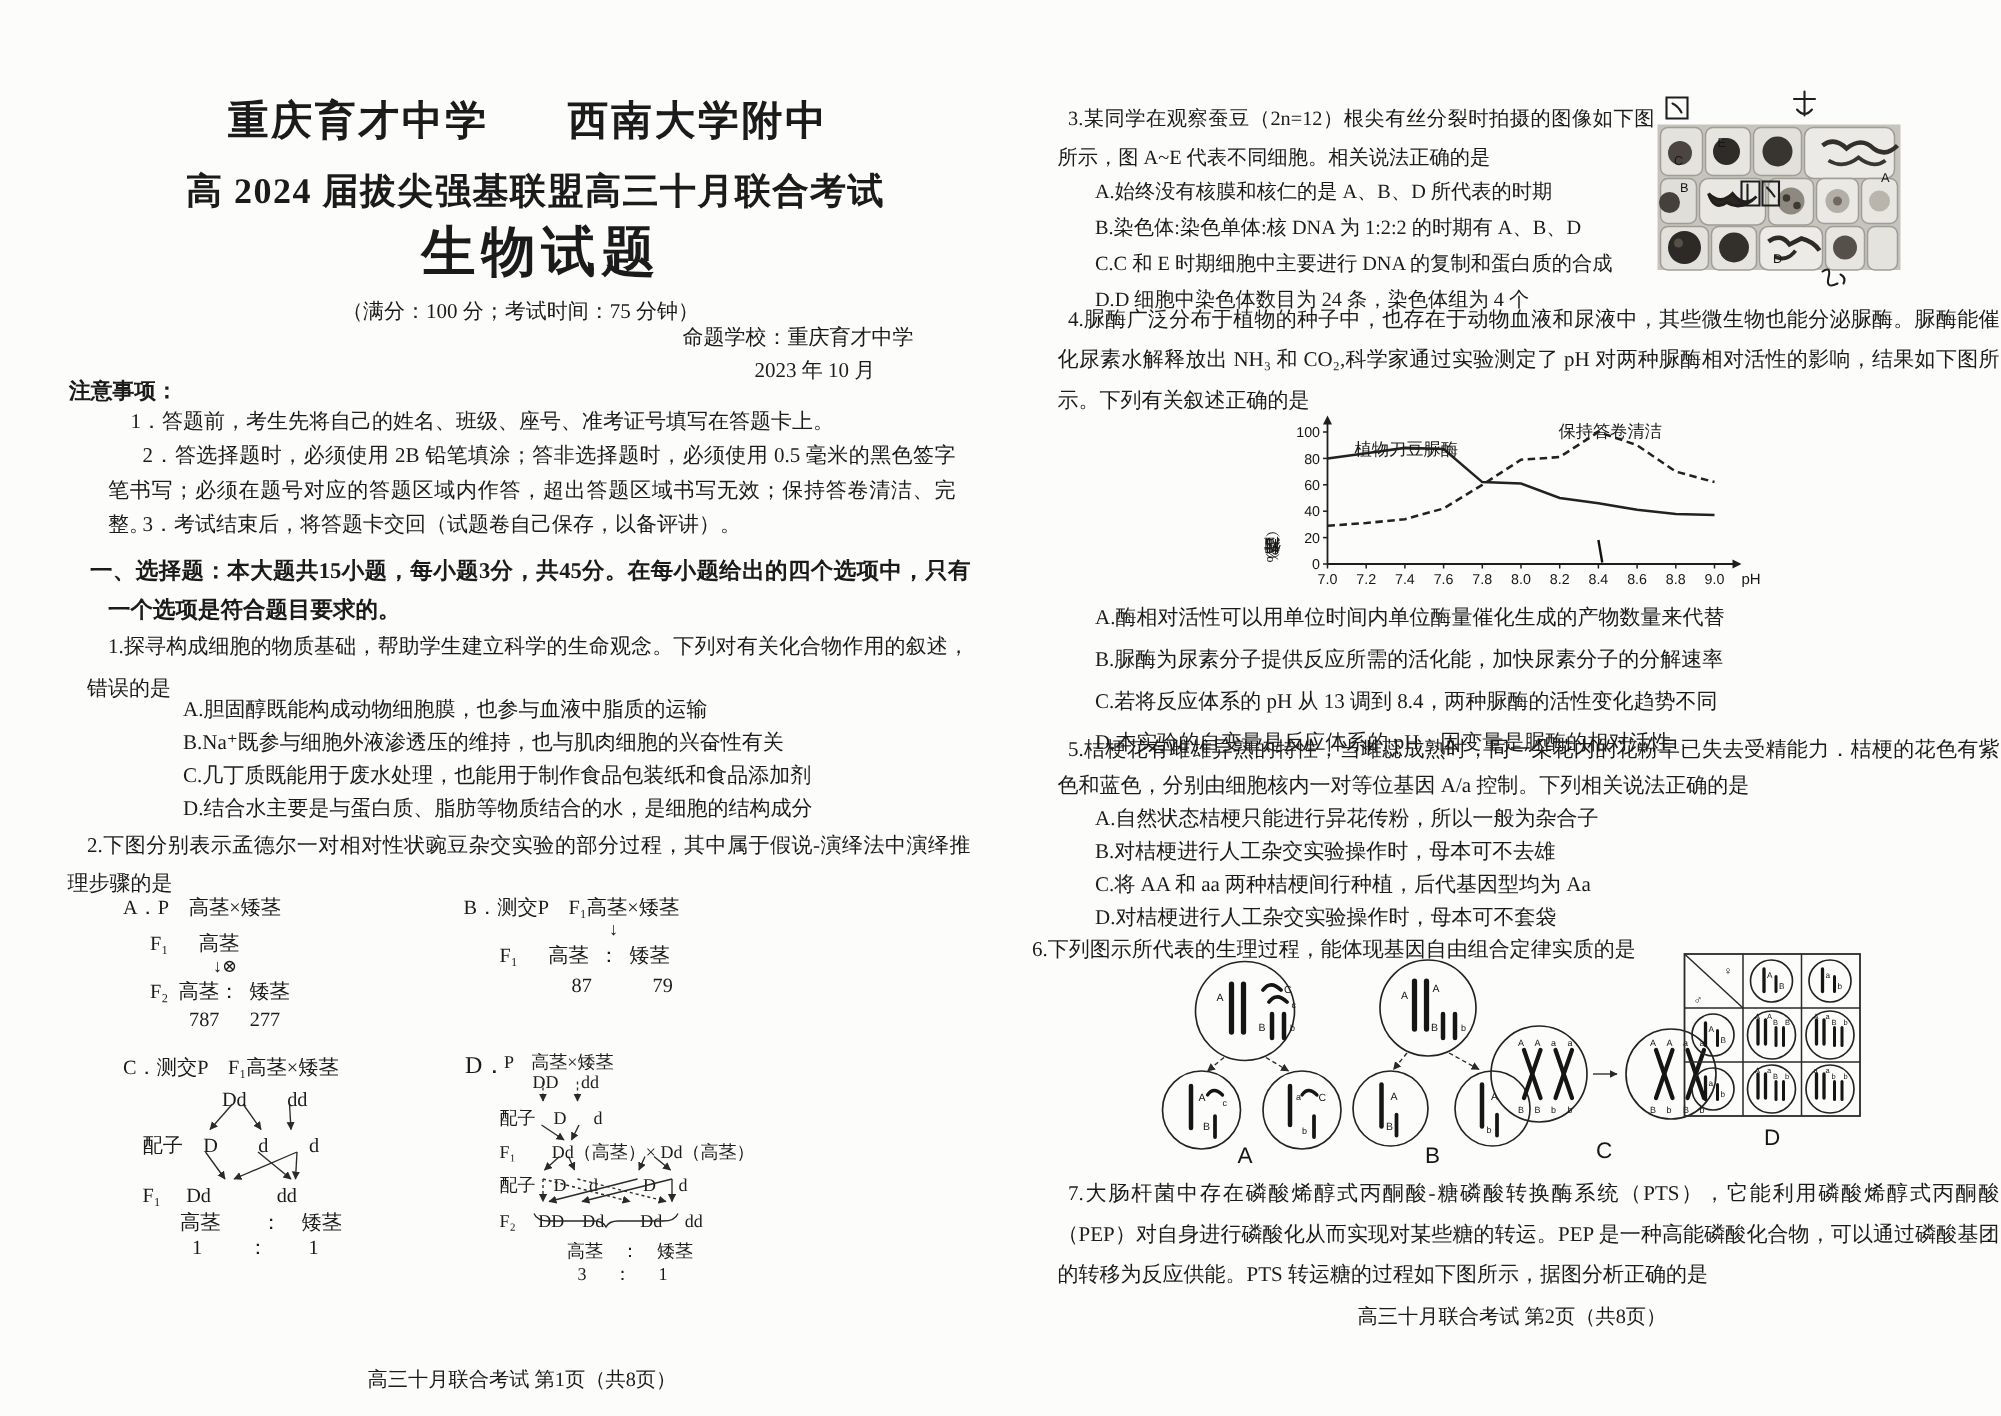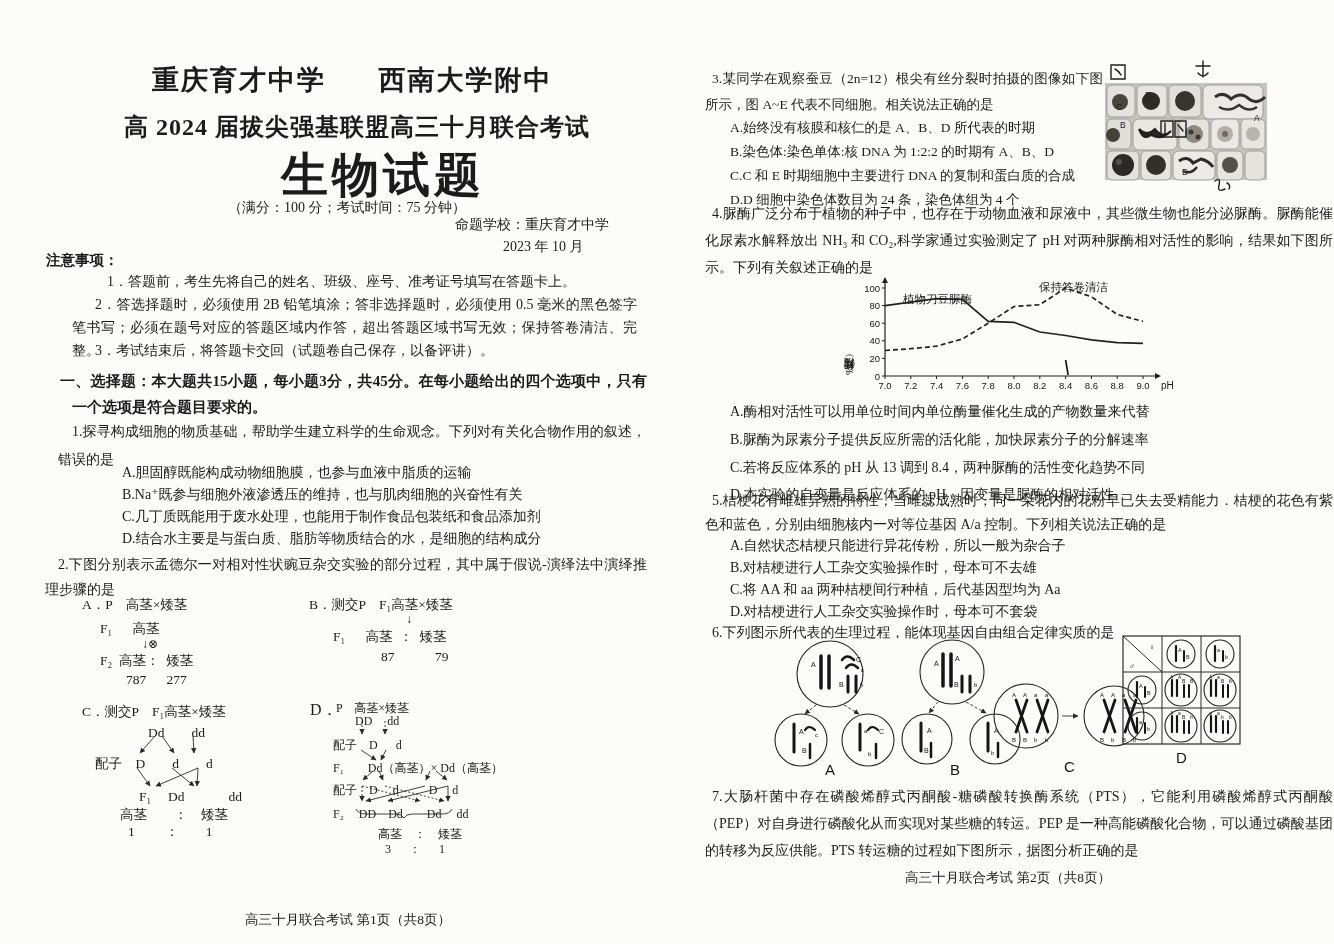--- a/index.html
+++ b/index.html
@@ -23,27 +23,27 @@
   .leg{position:absolute;font-size:11.5px;white-space:pre;font-family:"Liberation Serif",serif;}
 </style>
 </head>
 <body>
 
 <div id="sheet">
 
   <div>
     <div class="t b" style="left:152px;top:62px;font-size:27px;letter-spacing:2px;">重庆育才中学      西南大学附中</div>
     <div class="t b" style="left:124px;top:111px;font-size:24px;letter-spacing:1px;">高 2024 届拔尖强基联盟高三十月联合考试</div>
-    <div class="t b" style="left:281px;top:144px;font-size:47px;letter-spacing:4px;">生物试题</div>
+    <div class="t b" style="left:281px;top:144px;font-size:36px;letter-spacing:4px;">生物试题</div>
     <div class="t" style="left:228px;top:199px;font-size:14px;">（满分：100 分；考试时间：75 分钟）</div>
     <div class="t" style="left:455px;top:216px;font-size:14px;">命题学校：重庆育才中学</div>
     <div class="t" style="left:503px;top:238px;font-size:14px;">2023 年 10 月</div>
 
     <div class="t b" style="left:46px;top:251px;font-size:14.5px;">注意事项：</div>
-    <div class="blk fs14" style="left:84px;top:270px;width:565px;text-indent:23px;line-height:23px;">1．答题前，考生先将自己的姓名、班级、座号、准考证号填写在答题卡上。</div>
+    <div class="blk fs14" style="left:64px;top:270px;width:565px;text-indent:23px;line-height:23px;">1．答题前，考生先将自己的姓名、班级、座号、准考证号填写在答题卡上。</div>
     <div class="blk fs14" style="left:72px;top:293px;width:565px;text-indent:23px;line-height:23px;">2．答选择题时，必须使用 2B 铅笔填涂；答非选择题时，必须使用 0.5 毫米的黑色签字笔书写；必须在题号对应的答题区域内作答，超出答题区域书写无效；保持答卷清洁、完整。</div>
     <div class="blk fs14" style="left:72px;top:339px;width:565px;text-indent:23px;line-height:23px;">3．考试结束后，将答题卡交回（试题卷自己保存，以备评讲）。</div>
 
     <div class="blk b" style="left:72px;top:368px;width:575px;text-indent:-12px;font-size:15px;line-height:26px;">一、选择题：本大题共15小题，每小题3分，共45分。在每小题给出的四个选项中，只有一个选项是符合题目要求的。</div>
 
     <div class="blk fs14" style="left:58px;top:418px;width:588px;text-indent:14px;line-height:28px;">1.探寻构成细胞的物质基础，帮助学生建立科学的生命观念。下列对有关化合物作用的叙述，错误的是</div>
     <div class="t fs14" style="left:122px;top:464px;">A.胆固醇既能构成动物细胞膜，也参与血液中脂质的运输</div>
     <div class="t fs14" style="left:122px;top:486px;">B.Na⁺既参与细胞外液渗透压的维持，也与肌肉细胞的兴奋性有关</div>
     <div class="t fs14" style="left:122px;top:508px;">C.几丁质既能用于废水处理，也能用于制作食品包装纸和食品添加剂</div>
     <div class="t fs14" style="left:122px;top:530px;">D.结合水主要是与蛋白质、脂肪等物质结合的水，是细胞的结构成分</div>
@@ -62,21 +62,21 @@
       <div class="dg" style="left:309px;top:596px;">B．测交P　F₁高茎×矮茎</div>
       <div class="dg" style="left:406px;top:612px;font-size:12px;">↓</div>
       <div class="dg" style="left:333px;top:628px;">F₁　  高茎  ：  矮茎</div>
       <div class="dg" style="left:381px;top:649px;">87            79</div>
     </div>
 
     <div>
       <div class="dg" style="left:82px;top:703px;">C．测交P　F₁高茎×矮茎</div>
       <div class="dg" style="left:148px;top:724px;">Dd　　dd</div>
       <div class="dg" style="left:95px;top:755px;">配子　D　　d　　d</div>
-      <div class="dg" style="left:95px;top:788px;margin-left:44px;">F₁　 Dd　　　 dd</div>
+      <div class="dg" style="left:95px;top:788px;">F₁　 Dd　　　 dd</div>
       <div class="dg" style="left:120px;top:806px;">高茎　　：　矮茎</div>
       <div class="dg" style="left:128px;top:823px;">1　　 ：　　1</div>
       <svg style="left:80px;top:712px;" width="235" height="92" viewBox="0 0 235 92">
         <defs>
             <marker id="arwC" markerWidth="7" markerHeight="7" refX="5.5" refY="3" orient="auto">
               <path d="M0,0L6,3L0,6z" fill="#2a2a2a"></path>
             </marker>
           </defs>
         <line class="arr" x1="75" y1="24" x2="60" y2="41" marker-end="url(#arwC)"></line>
         <line class="arr" x1="82" y1="24" x2="94" y2="41" marker-end="url(#arwC)"></line>
@@ -240,21 +240,21 @@
     <div class="t fs14" style="left:730px;top:431px;">B.脲酶为尿素分子提供反应所需的活化能，加快尿素分子的分解速率</div>
     <div class="t fs14" style="left:730px;top:459px;">C.若将反应体系的 pH 从 13 调到 8.4，两种脲酶的活性变化趋势不同</div>
     <div class="t fs14" style="left:730px;top:486px;">D.本实验的自变量是反应体系的 pH　因变量是脲酶的相对活性</div>
 
     <div class="blk fs14" style="left:705px;top:489px;width:628px;text-indent:7px;line-height:24px;">5.桔梗花有雌雄异熟的特性，当雌蕊成熟时，同一朵花内的花粉早已失去受精能力．桔梗的花色有紫色和蓝色，分别由细胞核内一对等位基因 A/a 控制。下列相关说法正确的是</div>
     <div class="t fs14" style="left:730px;top:537px;">A.自然状态桔梗只能进行异花传粉，所以一般为杂合子</div>
     <div class="t fs14" style="left:730px;top:559px;">B.对桔梗进行人工杂交实验操作时，母本可不去雄</div>
     <div class="t fs14" style="left:730px;top:581px;">C.将 AA 和 aa 两种桔梗间行种植，后代基因型均为 Aa</div>
     <div class="t fs14" style="left:730px;top:603px;">D.对桔梗进行人工杂交实验操作时，母本可不套袋</div>
 
-    <div class="t fs14" style="left:712px;top:624px;">6.下列图示所代表的生理过程，能体现基因自由组合定律实质的是</div>
+    <div class="t fs14" style="left:688px;top:624px;">6.下列图示所代表的生理过程，能体现基因自由组合定律实质的是</div>
 
     <svg style="left:768px;top:632px;" width="165" height="146" viewBox="0 0 165 146">
       <defs>
           <marker id="arwA" markerWidth="7" markerHeight="7" refX="5.5" refY="3" orient="auto">
             <path d="M0,0L6,3L0,6z" fill="#2a2a2a"></path>
           </marker>
         </defs>
       <circle class="cell" cx="62" cy="42" r="33"></circle>
       <path class="chrom" d="M53,24 V56" stroke-width="3.5"></path>
         <path class="chrom" d="M61,24 V56" stroke-width="3.5"></path>

